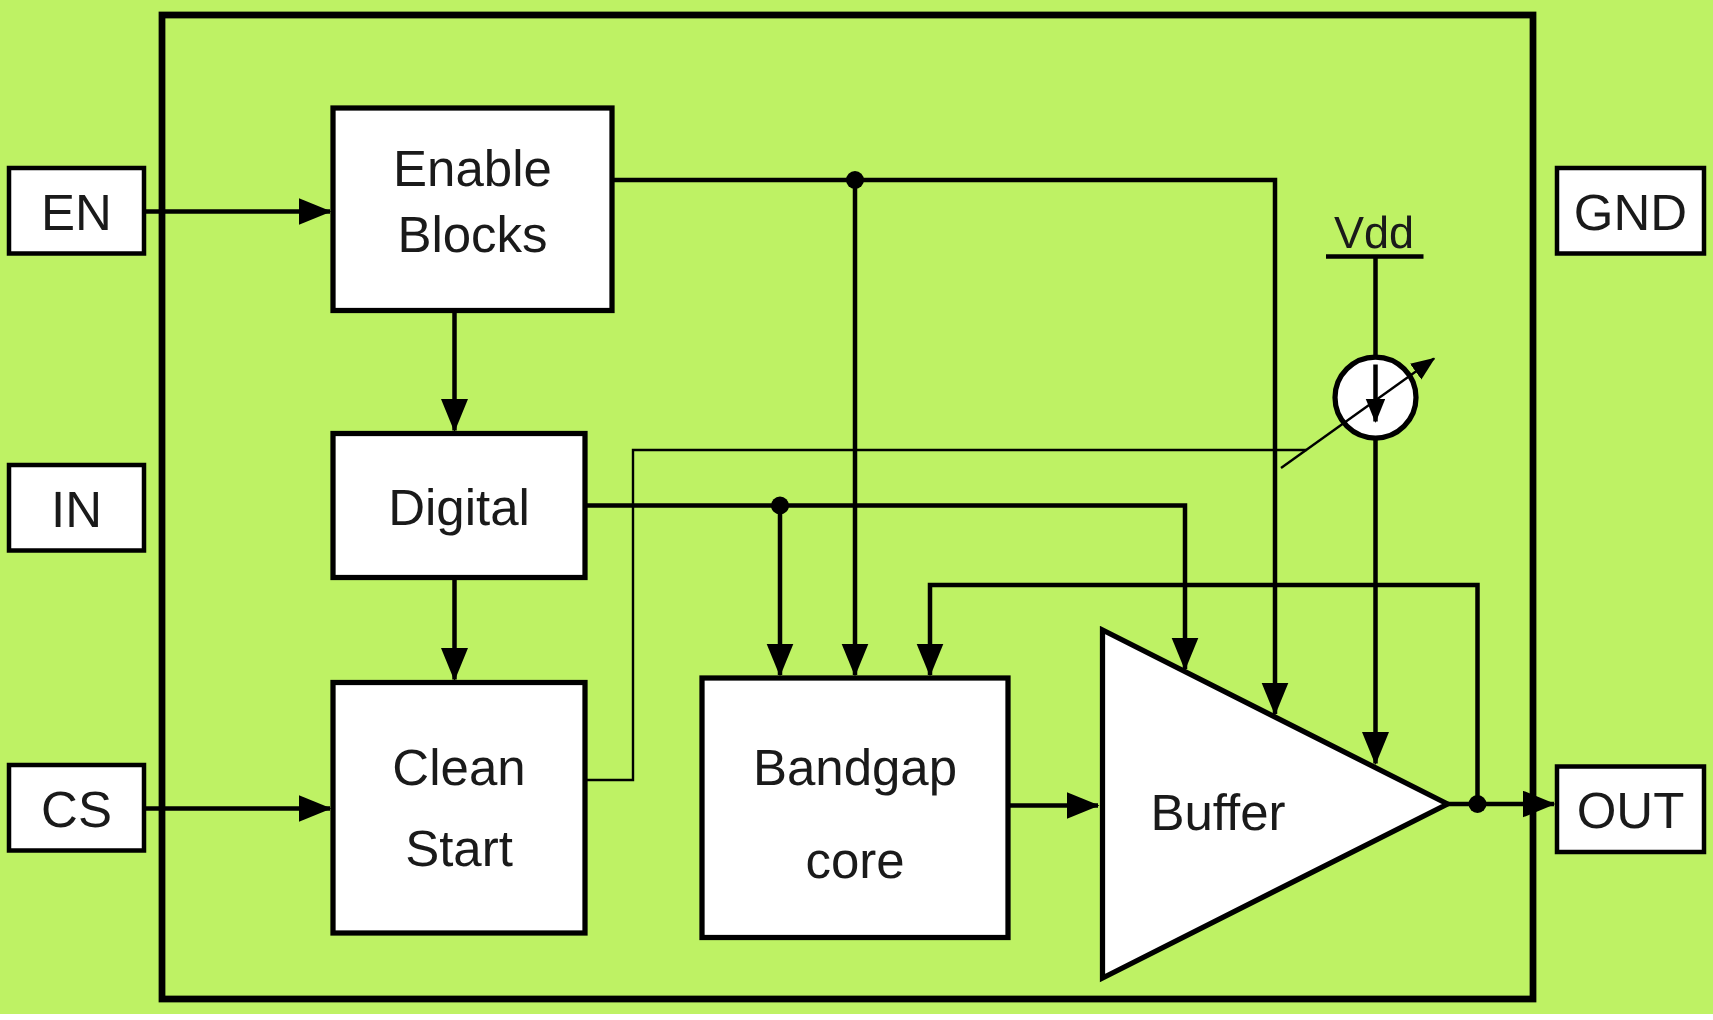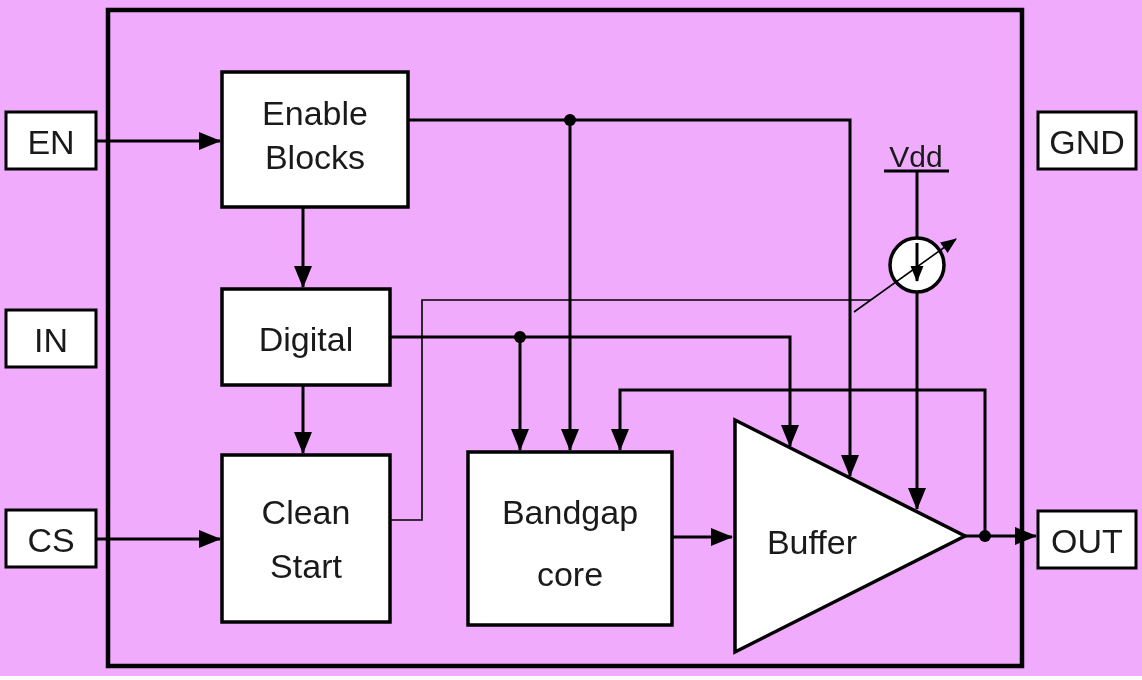--- a/index.html
+++ b/index.html
@@ -1,19 +1,19 @@
 <!DOCTYPE html>
 <html><head>
 <meta charset="utf-8">
 <style>
   html,body{margin:0;padding:0;background:#ffffff;}
   .stage{
     position:relative;
     width:1142px;height:676px;
-    background:#f0abfc;
+    background:#bef264;
     font-family:"Liberation Sans",sans-serif;
     overflow:hidden;
   }
   svg{display:block;}
   text{
     fill:#1a1a1a;
     font-size:34px;
     font-family:"Liberation Sans",sans-serif;
   }
   .vdd-text{font-size:30px;}

